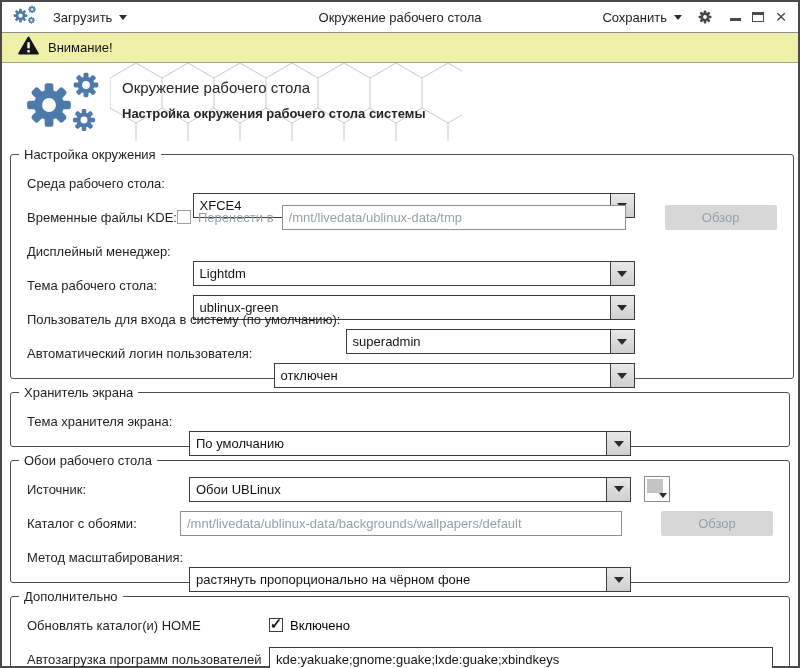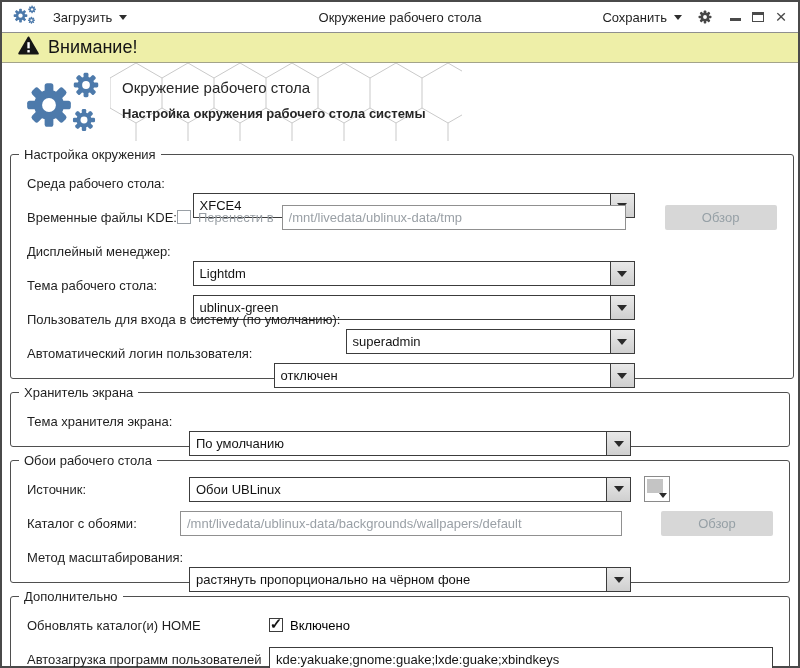--- a/index.html
+++ b/index.html
@@ -48,21 +48,21 @@
   .icon-close { font-size: 19px; line-height: 14px; color: #4a4a4a; font-weight: 400; }
 
   
   .warning {
     height: 30px; flex: none;
     background: #eeefa8;
     border-bottom: 1px solid #a3a38a;
     display: flex; align-items: center;
     padding: 0 16px; gap: 9px;
   }
-  .warning-text { font-size: 18px; color: #141414; }
+  .warning-text { font-size: 13px; color: #141414; }
 
   
   .header {
     height: 78px; flex: none;
     position: relative; overflow: hidden;
     background: #fff;
   }
   .hexbg { position: absolute; left: 108px; top: 0; }
   .logo { position: absolute; left: 20px; top: 8px; }
   .header-text { position: absolute; left: 120px; top: 16px; z-index: 2; }

